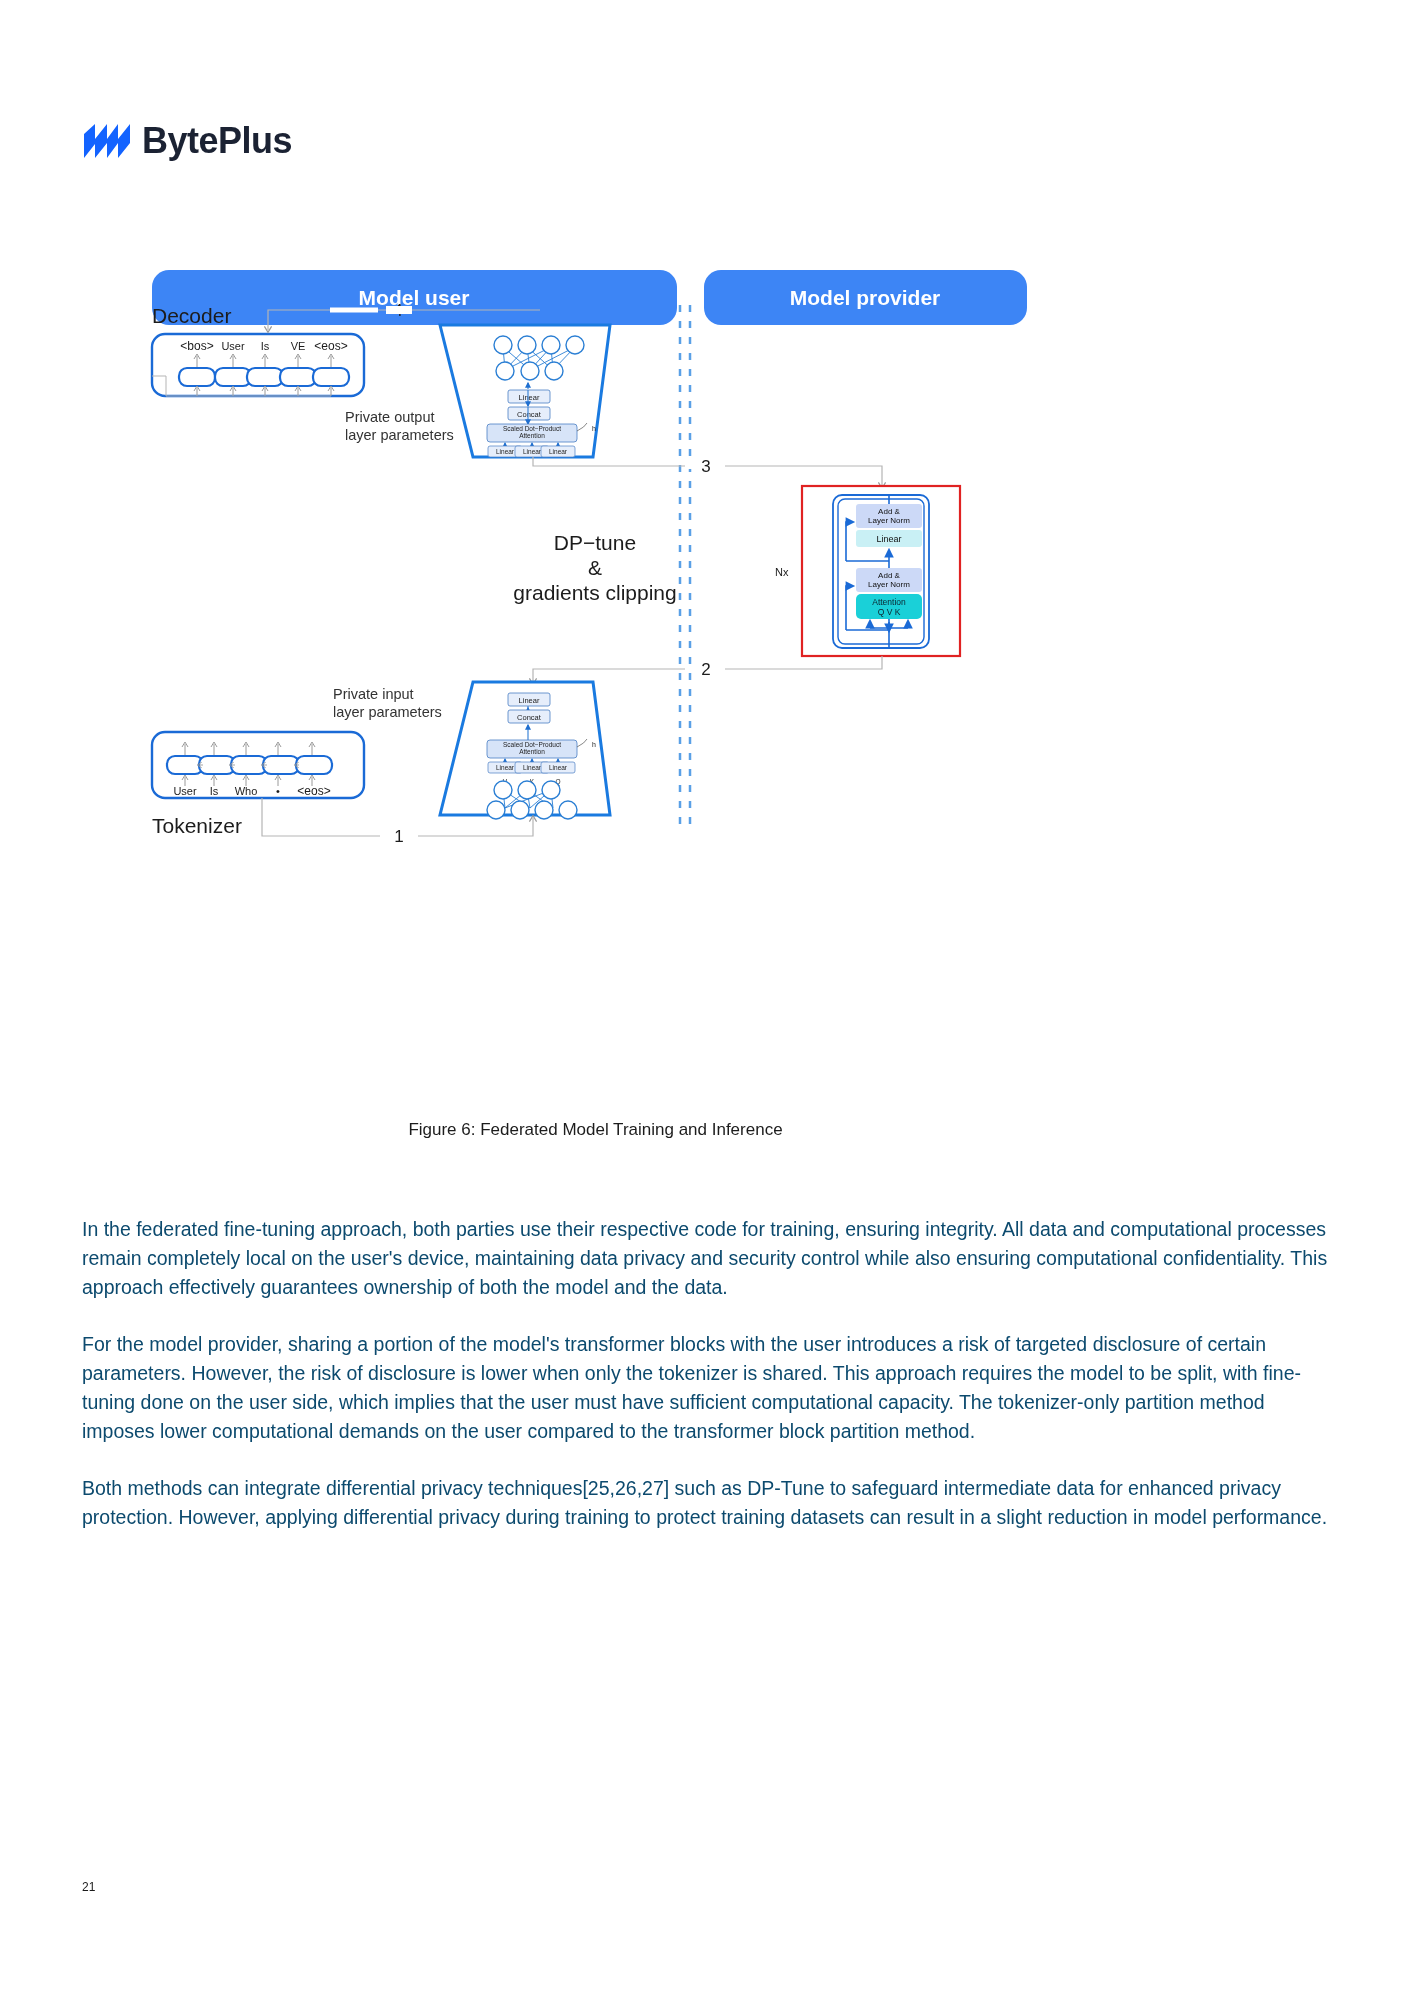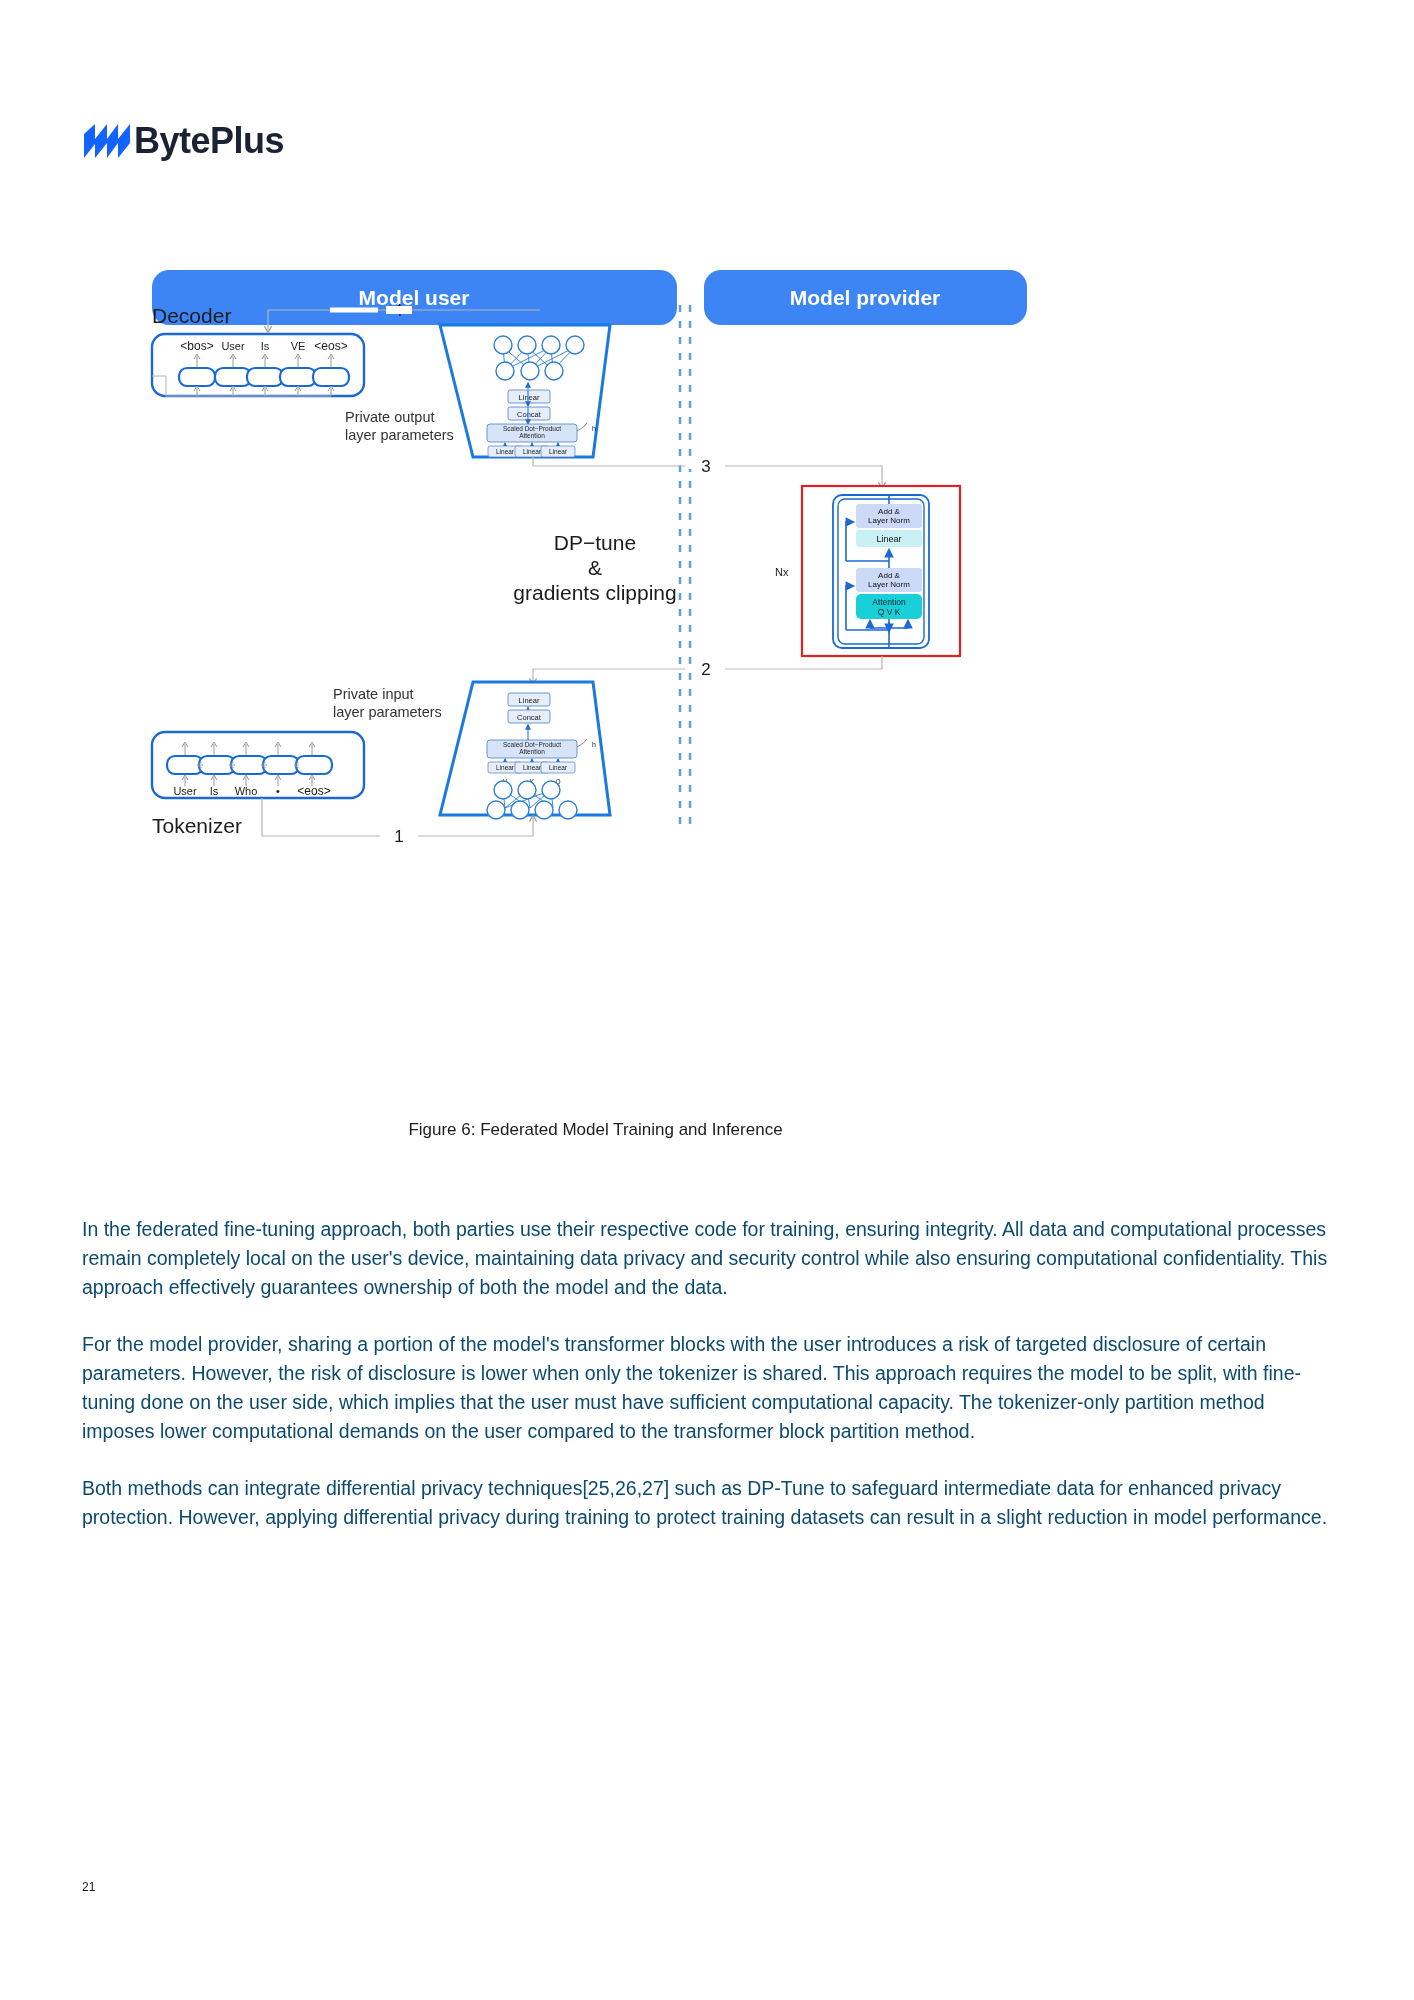--- a/index.html
+++ b/index.html
@@ -12,21 +12,21 @@
     font-family: "Liberation Sans", sans-serif;
     color: #1c1c1c;
     position: relative;
     overflow: hidden;
   }
 
   
   .logo-wrap {
     position: absolute;
     left: 84px; top: 120px;
-    display: flex; align-items: center; gap: 4px;
+    display: flex; align-items: center; gap: 12px;
   }
   .logo-mark { width: 46px; height: 34px; display:block; }
   .logo-text {
     font-size: 36px; font-weight: bold; letter-spacing: -0.5px;
     color: #1b2233;
     font-family: "Liberation Sans", sans-serif;
   }
 
   
   .figure {

